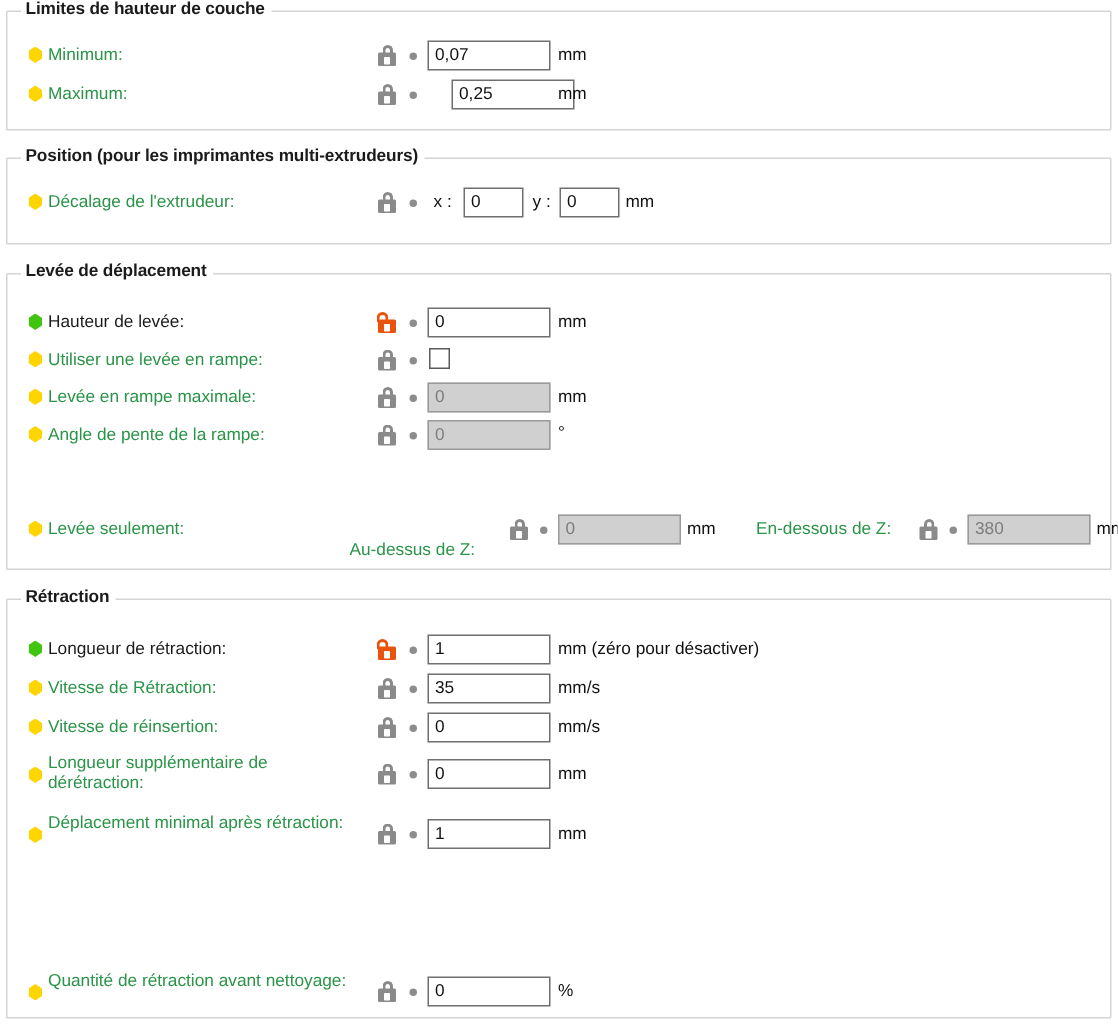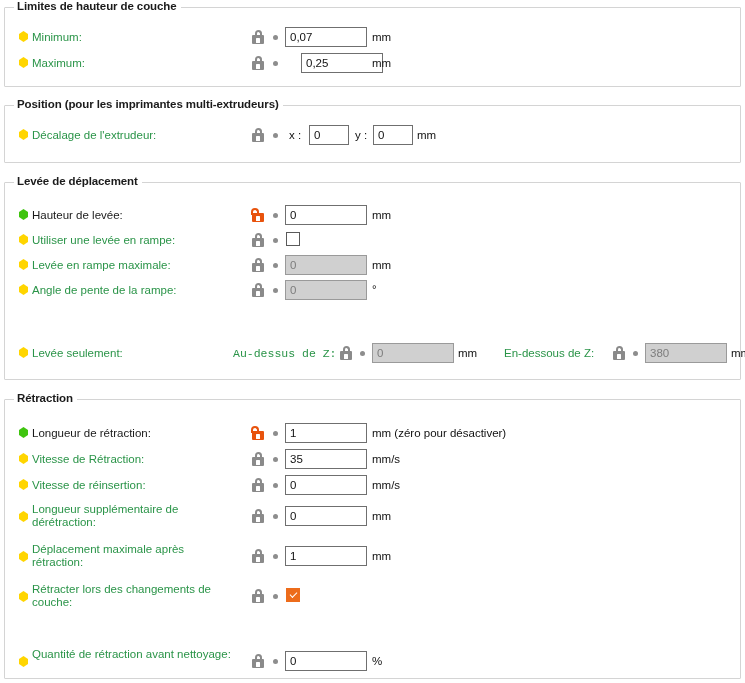--- a/index.html
+++ b/index.html
@@ -261,21 +261,21 @@
       <span class="unit" style="left:367px;top:3px;">°</span>
     </div>
 
 
     <div class="row" style="top:160px;">
       <span class="bullet b-yellow" style="top:4px;">
           <i></i>
         </span>
       <span class="lbl" style="top:4px;">Levée seulement:</span>
 
-      <span class="sublbl" style="left:228px;top:4px;font-family:Liberation Mono, monospace;">Au-dessus de Z:</span>
+      <span class="sublbl" style="left:228px;top:18px;">Au-dessus de Z:</span>
       <span class="lock" style="left:335px;top:3px;">
         <span class="shackle"></span>
           <span class="body"></span>
           <span class="hole"></span>
       </span>
       <span class="dot" style="left:355px;top:8px;"></span>
       <input class="inp disabled" type="text" disabled="" style="left: 367px; top: 0px; width: 82px;" value="0">
       <span class="unit" style="left:453px;top:4px;">mm</span>
 
       <span class="sublbl" style="left:499px;top:4px;">En-dessous de Z:</span>
@@ -350,44 +350,31 @@
       </span>
       <span class="dot" style="left:268px;top:14px;"></span>
       <input class="inp" type="text" style="left: 280px; top: 6px; width: 82px;" value="0">
       <span class="unit" style="left:367px;top:10px;">mm</span>
     </div>
 
     <div class="row" style="top:140px;height:34px;">
       <span class="bullet b-yellow" style="top:11px;">
           <i></i>
         </span>
-      <span class="lbl wrap" style="top:3px;">Déplacement maximale après rétraction:</span>
+      <span class="lbl wrap" style="top:3px;">Déplacement minimal après rétraction:</span>
       <span class="lock" style="left:247px;top:9px;">
         <span class="shackle"></span>
           <span class="body"></span>
           <span class="hole"></span>
       </span>
       <span class="dot" style="left:268px;top:14px;"></span>
       <input class="inp" type="text" style="left: 280px; top: 6px; width: 82px;" value="1">
       <span class="unit" style="left:367px;top:10px;">mm</span>
     </div>
 
-    <div class="row" style="top:180px;height:34px;">
-      <span class="bullet b-yellow" style="top:11px;">
-          <i></i>
-        </span>
-      <span class="lbl wrap" style="top:3px;">Rétracter lors des changements de couche:</span>
-      <span class="lock" style="left:247px;top:9px;">
-        <span class="shackle"></span>
-          <span class="body"></span>
-          <span class="hole"></span>
-      </span>
-      <span class="dot" style="left:268px;top:14px;"></span>
-      <span class="cbx checked" style="left:281px;top:8px;"></span>
-    </div>
 
 
     <div class="row" style="top:245px;height:34px;">
       <span class="bullet b-yellow" style="top:11px;">
           <i></i>
         </span>
       <span class="lbl wrap" style="top:3px;">Quantité de rétraction avant nettoyage:</span>
       <span class="lock" style="left:247px;top:9px;">
         <span class="shackle"></span>
           <span class="body"></span>

